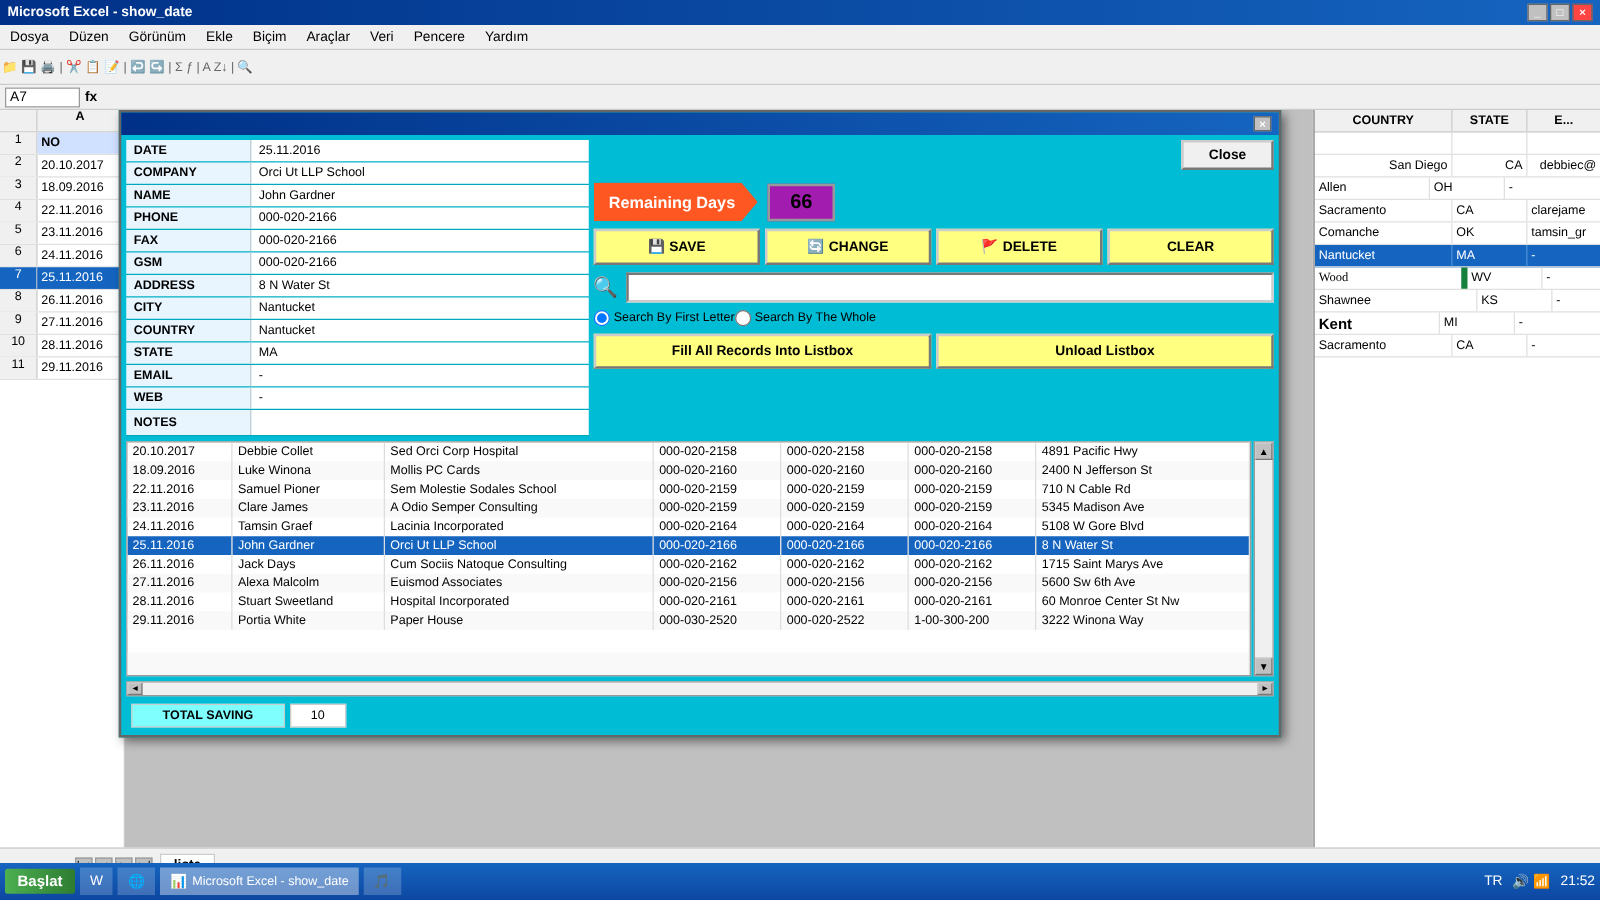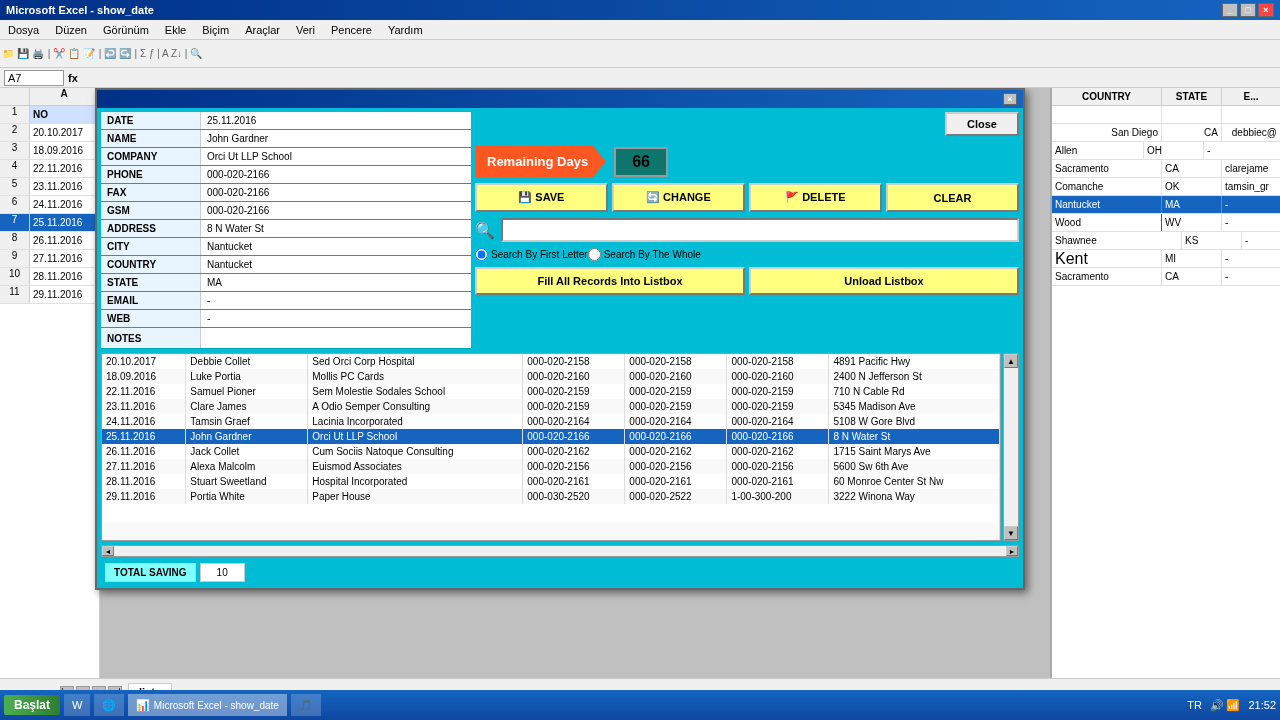--- a/index.html
+++ b/index.html
@@ -283,21 +283,21 @@
     .bottom-bar {
       display: flex;
       align-items: center;
       gap: 4px;
       padding: 2px 4px;
       background: #00bcd4;
     }
     .total-saving-label {
       background: #80ffff;
       border: 1px solid #ccc;
-      padding: 3px 8px;
+      padding: 3px 24px;
       font-weight: bold;
       font-size: 10px;
     }
     .total-saving-value {
       background: white;
       border: 1px solid #ccc;
       padding: 3px 16px;
       font-size: 10px;
     }
 
@@ -503,31 +503,31 @@
         <div style="width:110px; font-size:10px; padding:0 3px; line-height:18px; border-right:1px solid #e0e0e0;">Comanche</div>
         <div style="width:60px; font-size:10px; padding:0 3px; line-height:18px; border-right:1px solid #e0e0e0;">OK</div>
         <div style="flex:1; font-size:10px; padding:0 3px; line-height:18px;">tamsin_gr</div>
       </div>
       <div style="display:flex; height:18px; border-bottom:1px solid #e0e0e0; background:#1565c0;">
         <div style="width:110px; font-size:10px; padding:0 3px; line-height:18px; border-right:1px solid #4a90d9; color:white;">Nantucket</div>
         <div style="width:60px; font-size:10px; padding:0 3px; line-height:18px; border-right:1px solid #4a90d9; color:white;">MA</div>
         <div style="flex:1; font-size:10px; padding:0 3px; line-height:18px; color:white;">-</div>
       </div>
       <div style="display:flex; height:18px; border-bottom:1px solid #e0e0e0;">
-        <div style="width:110px; font-size:10px; padding:0 3px; line-height:18px; border-right:1px solid #15803d;">Wood</div>
+        <div style="width:122px; font-size:10px; padding:0 3px; line-height:18px; border-right:5px solid #15803d;font-family:Liberation Serif, serif;">Wood</div>
         <div style="width:60px; font-size:10px; padding:0 3px; line-height:18px; border-right:1px solid #e0e0e0;">WV</div>
         <div style="flex:1; font-size:10px; padding:0 3px; line-height:18px;">-</div>
       </div>
       <div style="display:flex; height:18px; border-bottom:1px solid #e0e0e0;">
         <div style="width:130px; font-size:10px; padding:0 3px; line-height:18px; border-right:1px solid #e0e0e0;">Shawnee</div>
         <div style="width:60px; font-size:10px; padding:0 3px; line-height:18px; border-right:1px solid #e0e0e0;">KS</div>
         <div style="flex:1; font-size:10px; padding:0 3px; line-height:18px;">-</div>
       </div>
       <div style="display:flex; height:18px; border-bottom:1px solid #e0e0e0;">
-        <div style="width:110px; font-size:16px; padding:0 3px; line-height:18px; border-right:1px solid #e0e0e0;">Kent</div>
+        <div style="width:100px; font-size:12px; padding:0 3px; line-height:18px; border-right:1px solid #e0e0e0;font-weight:bold;">Kent</div>
         <div style="width:60px; font-size:10px; padding:0 3px; line-height:18px; border-right:1px solid #e0e0e0;">MI</div>
         <div style="flex:1; font-size:10px; padding:0 3px; line-height:18px;">-</div>
       </div>
       <div style="display:flex; height:18px; border-bottom:1px solid #e0e0e0;">
         <div style="width:110px; font-size:10px; padding:0 3px; line-height:18px; border-right:1px solid #e0e0e0;">Sacramento</div>
         <div style="width:60px; font-size:10px; padding:0 3px; line-height:18px; border-right:1px solid #e0e0e0;">CA</div>
         <div style="flex:1; font-size:10px; padding:0 3px; line-height:18px;">-</div>
       </div>
     </div>
 
@@ -541,26 +541,26 @@
       <div class="dialog-content">
 
         <div class="dialog-top">
 
           <div class="form-section">
             <div class="form-row">
               <div class="form-label">DATE</div>
               <div class="form-value">25.11.2016</div>
             </div>
             <div class="form-row">
+              <div class="form-label">COMPANY</div>
+              <div class="form-value">Orci Ut LLP School</div>
+            </div>
+            <div class="form-row">
               <div class="form-label">NAME</div>
               <div class="form-value">John Gardner</div>
-            </div>
-            <div class="form-row">
-              <div class="form-label">COMPANY</div>
-              <div class="form-value">Orci Ut LLP School</div>
             </div>
             <div class="form-row">
               <div class="form-label">PHONE</div>
               <div class="form-value">000-020-2166</div>
             </div>
             <div class="form-row">
               <div class="form-label">FAX</div>
               <div class="form-value">000-020-2166</div>
             </div>
             <div class="form-row">
@@ -600,21 +600,21 @@
           <div class="controls-section">
 
             <div class="close-btn-area">
               <button class="close-btn">Close</button>
             </div>
 
             <div class="remaining-days-row">
               <div style="background:#ff5722; color:white; padding:8px 18px 8px 12px; font-size:13px; font-weight:bold; position:relative; clip-path:polygon(0 0, 90% 0, 100% 50%, 90% 100%, 0 100%);">
                 <span>Remaining Days</span>
               </div>
-              <div style="background:#0f766e; border:2px solid #999; padding:4px 16px; font-size:16px; font-weight:bold;">66</div>
+              <div style="background:#a21caf; border:2px solid #999; padding:4px 16px; font-size:16px; font-weight:bold;">66</div>
             </div>
 
             <div class="action-buttons">
               <button class="btn-save">
                 <span>💾</span>
                 <span>SAVE</span>
               </button>
               <button class="btn-change">
                 <span>🔄</span>
                 <span>CHANGE</span>
@@ -659,21 +659,21 @@
                   <td>20.10.2017</td>
                     <td>Debbie Collet</td>
                     <td>Sed Orci Corp Hospital</td>
                   <td>000-020-2158</td>
                     <td>000-020-2158</td>
                     <td>000-020-2158</td>
                     <td>4891 Pacific Hwy</td>
                 </tr>
                 <tr>
                   <td>18.09.2016</td>
-                    <td>Luke Portia</td>
+                    <td>Luke Winona</td>
                     <td>Mollis PC Cards</td>
                   <td>000-020-2160</td>
                     <td>000-020-2160</td>
                     <td>000-020-2160</td>
                     <td>2400 N Jefferson St</td>
                 </tr>
                 <tr>
                   <td>22.11.2016</td>
                     <td>Samuel Pioner</td>
                     <td>Sem Molestie Sodales School</td>
@@ -704,21 +704,21 @@
                   <td>25.11.2016</td>
                     <td>John Gardner</td>
                     <td>Orci Ut LLP School</td>
                   <td>000-020-2166</td>
                     <td>000-020-2166</td>
                     <td>000-020-2166</td>
                     <td>8 N Water St</td>
                 </tr>
                 <tr>
                   <td>26.11.2016</td>
-                    <td>Jack Collet</td>
+                    <td>Jack Days</td>
                     <td>Cum Sociis Natoque Consulting</td>
                   <td>000-020-2162</td>
                     <td>000-020-2162</td>
                     <td>000-020-2162</td>
                     <td>1715 Saint Marys Ave</td>
                 </tr>
                 <tr>
                   <td>27.11.2016</td>
                     <td>Alexa Malcolm</td>
                     <td>Euismod Associates</td>

